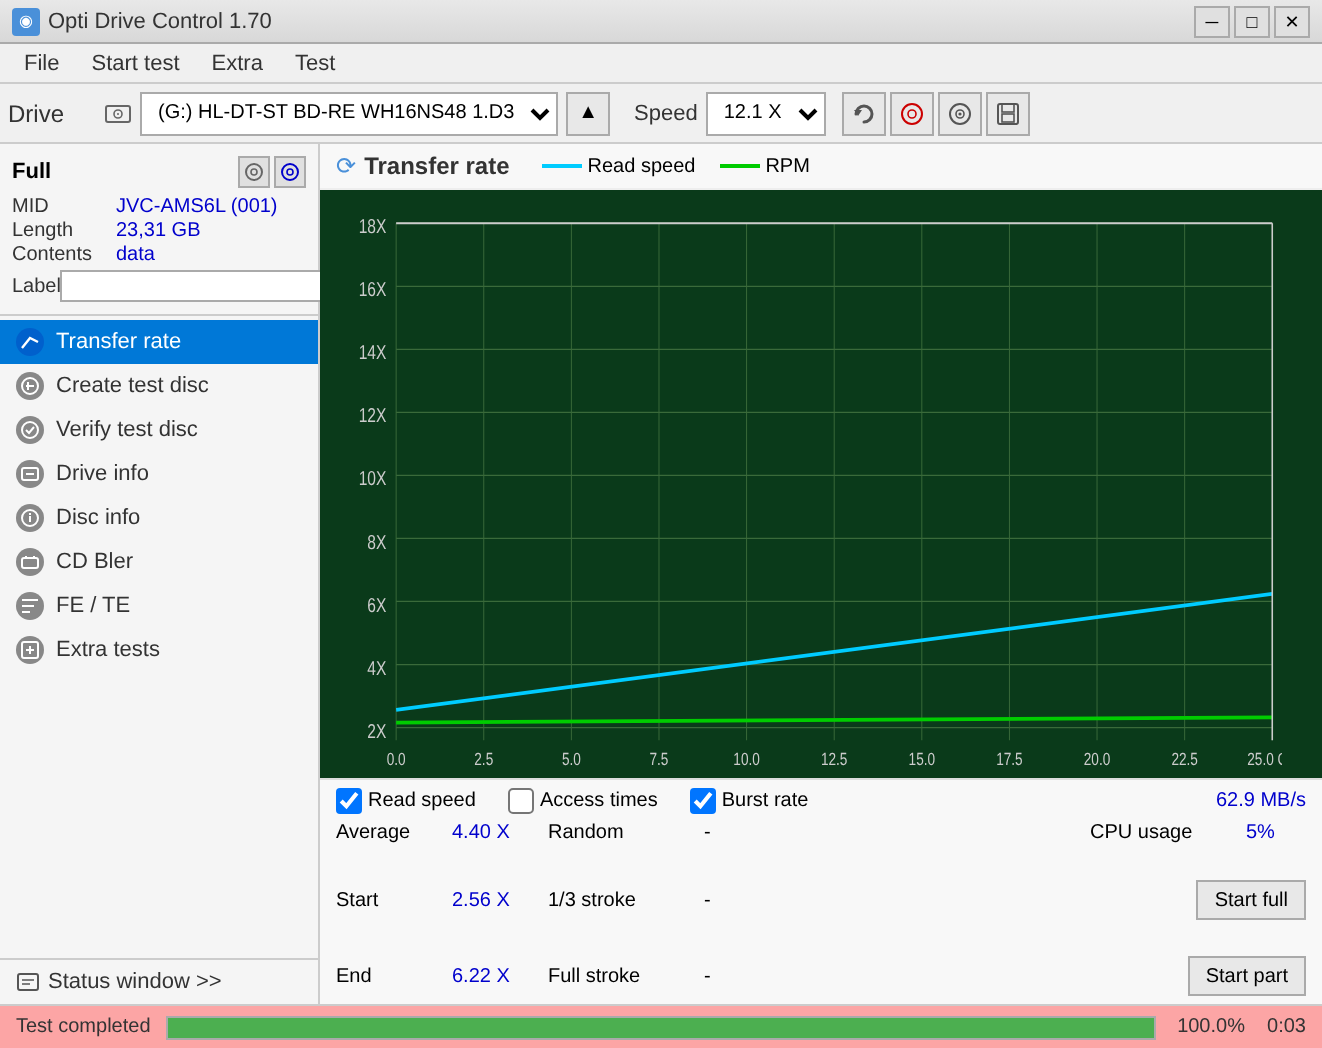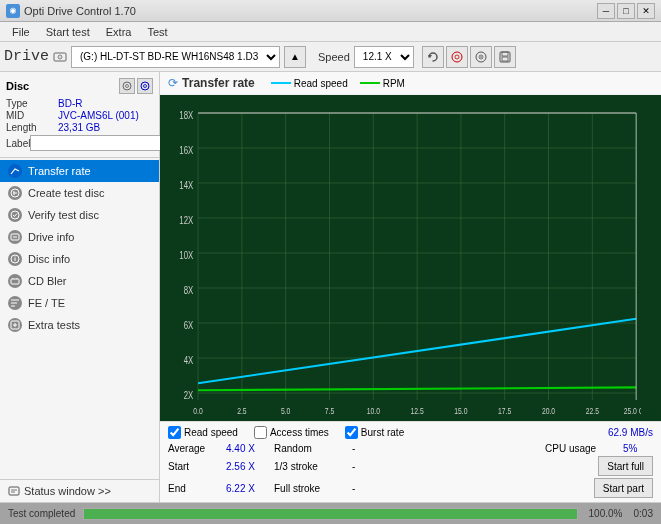--- a/index.html
+++ b/index.html
@@ -11,21 +11,21 @@
     .title-bar-text { flex: 1; font-size: 11px; color: #333; }
     .title-bar-controls { display: flex; gap: 2px; }
     .title-bar-btn { width: 18px; height: 16px; background: #e0e0e0; border: 1px solid #aaa; display: flex; align-items: center; justify-content: center; font-size: 9px; cursor: pointer; }
 
     
     .menu-bar { height: 20px; background: #f0f0f0; border-bottom: 1px solid #ccc; display: flex; align-items: center; padding: 0 4px; }
     .menu-item { padding: 2px 8px; cursor: pointer; font-size: 11px; color: #333; }
 
     
     .drive-bar { height: 30px; background: #f0f0f0; border-bottom: 1px solid #ccc; display: flex; align-items: center; padding: 0 4px; gap: 4px; }
-    .drive-label { font-size: 15px; color: #333; margin-right: 0; font-family: Liberation Mono, monospace; }
+    .drive-label { font-size: 12px; color: #333; margin-right: 16px; }
     .drive-select { height: 22px; font-size: 10px; background: white; border: 1px solid #aaa; padding: 0 4px; min-width: 200px; }
     .drive-btn { height: 22px; width: 22px; background: #e8e8e8; border: 1px solid #aaa; display: flex; align-items: center; justify-content: center; font-size: 10px; cursor: pointer; }
     .speed-label { font-size: 11px; color: #333; margin-left: 8px; }
     .speed-select { height: 22px; font-size: 10px; background: white; border: 1px solid #aaa; padding: 0 4px; width: 60px; }
     .drive-icons { display: flex; gap: 2px; margin-left: 4px; }
     .drive-icon-btn { height: 22px; width: 22px; background: #e8e8e8; border: 1px solid #aaa; display: flex; align-items: center; justify-content: center; cursor: pointer; }
 
     
     .main-layout { display: flex; height: calc(524px - 22px - 20px - 30px - 22px); }
 
@@ -65,21 +65,21 @@
 
     
     .stats-area { padding: 4px 8px; border-top: 1px solid #ddd; background: #f8f8f8; }
     .stats-checkboxes { display: flex; gap: 16px; margin-bottom: 4px; font-size: 10px; align-items: center; }
     .stat-checkbox { display: flex; align-items: center; gap: 3px; }
     .burst-rate { margin-left: auto; font-size: 10px; color: #333; }
     .burst-value { color: #0000cc; }
     .start-btn { height: 20px; background: #e8e8e8; border: 1px solid #aaa; font-size: 10px; padding: 0 8px; cursor: pointer; }
 
     
-    .status-bar { height: 22px; background: #a3a3a3; border-top: 1px solid #ccc; display: flex; align-items: center; padding: 0 8px; gap: 8px; }
+    .status-bar { height: 22px; background: #fca5a5; border-top: 1px solid #ccc; display: flex; align-items: center; padding: 0 8px; gap: 8px; }
     .status-text { font-size: 10px; color: #333; }
     .progress-bar-container { flex: 1; height: 12px; background: white; border: 1px solid #aaa; }
     .progress-bar-fill { height: 100%; background: #4caf50; }
     .progress-pct { font-size: 10px; color: #333; width: 40px; text-align: center; }
     .time-text { font-size: 10px; color: #333; }
   </style>
 </head>
 <body>
 
 <div class="title-bar">
@@ -145,47 +145,47 @@
     </div>
   </div>
 </div>
 
 <div class="main-layout">
 
   <div class="sidebar">
 
     <div class="sidebar-disc-section">
       <div class="sidebar-disc-header">
-        <span class="sidebar-disc-title">Disc</span>
+        <span class="sidebar-disc-title">Full</span>
         <div class="disc-icons">
           <div class="disc-icon">
             <svg width="10" height="10" viewBox="0 0 10 10">
                 <circle cx="5" cy="5" r="4" fill="none" stroke="#666" stroke-width="1"></circle>
                 <circle cx="5" cy="5" r="1.5" fill="none" stroke="#666" stroke-width="0.8"></circle>
               </svg>
           </div>
           <div class="disc-icon">
             <svg width="10" height="10" viewBox="0 0 10 10">
                 <circle cx="5" cy="5" r="4" fill="none" stroke="#0000cc" stroke-width="1"></circle>
                 <circle cx="5" cy="5" r="1.5" fill="none" stroke="#0000cc" stroke-width="0.8"></circle>
               </svg>
           </div>
         </div>
       </div>
       <div class="disc-info-row">
-        <span class="disc-info-label">Type</span>
-        <span class="disc-info-value">BD-R</span>
-      </div>
-      <div class="disc-info-row">
         <span class="disc-info-label">MID</span>
         <span class="disc-info-value">JVC-AMS6L (001)</span>
       </div>
       <div class="disc-info-row">
         <span class="disc-info-label">Length</span>
         <span class="disc-info-value">23,31 GB</span>
+      </div>
+      <div class="disc-info-row">
+        <span class="disc-info-label">Contents</span>
+        <span class="disc-info-value">data</span>
       </div>
       <div class="disc-label-row">
         <span class="disc-info-label">Label</span>
         <input class="disc-label-input" type="text" style="">
         <div class="disc-label-btn">
           <svg width="10" height="10" viewBox="0 0 10 10">
               <rect x="1" y="1" width="8" height="8" rx="1" fill="#d0a000" stroke="#a07000" stroke-width="0.5"></rect>
               <circle cx="5" cy="5" r="2" fill="#ffcc00"></circle>
             </svg>
         </div>
@@ -363,21 +363,21 @@
         </label>
         <label class="stat-checkbox">
           <input type="checkbox" checked="" style="">
           <span>Burst rate</span>
         </label>
         <span class="burst-rate">
           <span class="burst-value">62.9 MB/s</span>
         </span>
       </div>
 
-      <div style="display:flex; flex-direction:column; gap:2px;">
+      <div style="display:flex; flex-direction:column; gap:18px;">
 
         <div style="display:flex; align-items:center; gap:8px; font-size:10px;">
           <span style="width:50px;">Average</span>
           <span style="color:#0000cc; width:40px;">4.40 X</span>
           <span style="width:70px;">Random</span>
           <span style="width:20px;">-</span>
           <span style="margin-left:auto; width:70px;">CPU usage</span>
           <span style="color:#0000cc; width:30px;">5%</span>
         </div>
 

